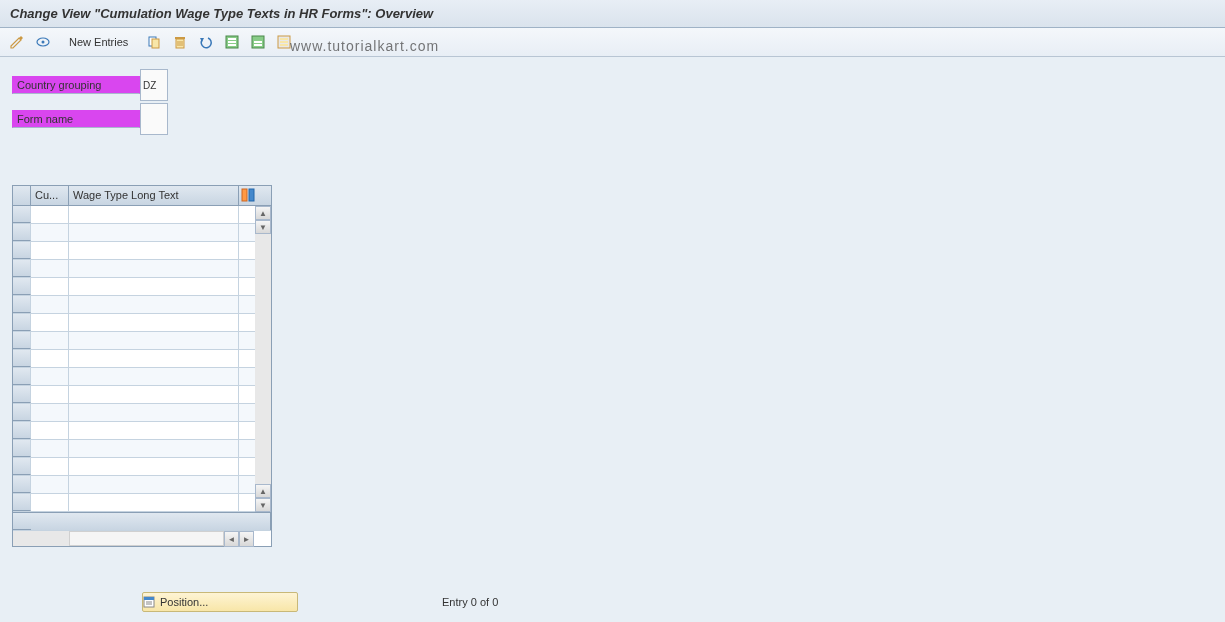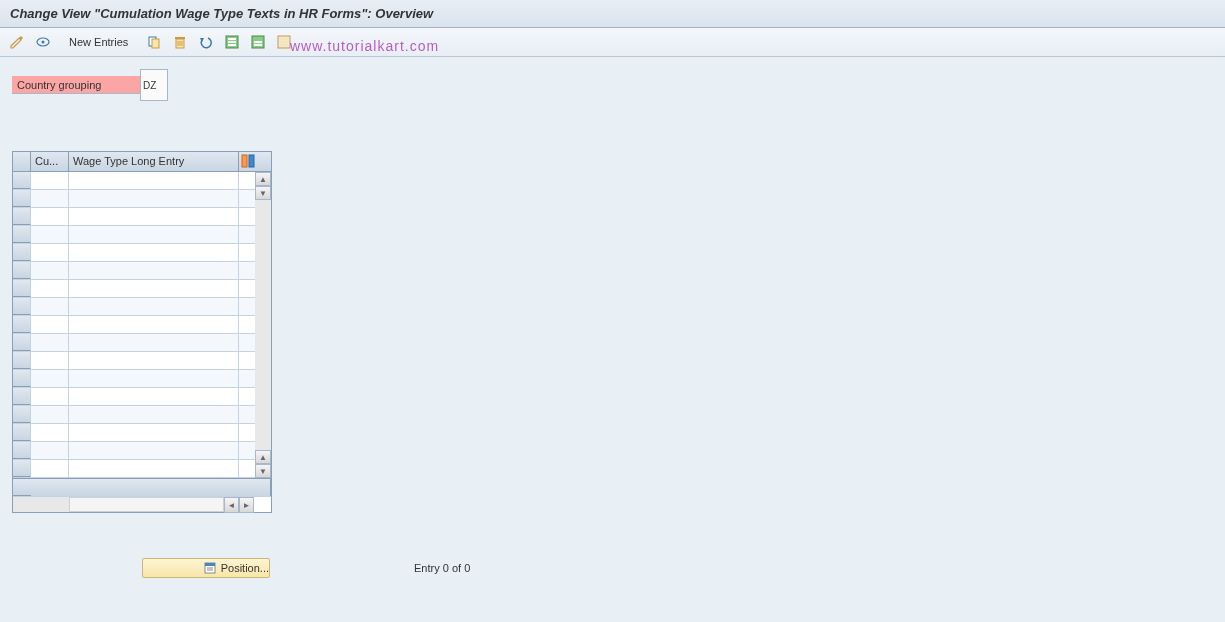--- a/index.html
+++ b/index.html
@@ -56,21 +56,21 @@
       color: #333;
       border: 1px solid transparent;
       cursor: pointer;
       background: transparent;
     }
     .watermark {
       position: absolute;
       top: 38px;
       left: 290px;
       font-size: 14px;
-      color: #a21caf;
+      color: #404040;
       opacity: 0.7;
       pointer-events: none;
       letter-spacing: 1px;
     }
     
     
     .content {
       background: #e8eff5;
       padding: 12px;
       height: calc(100% - 54px);
@@ -79,21 +79,21 @@
     
     .field-row {
       display: flex;
       align-items: center;
       margin-bottom: 2px;
     }
     .field-label {
       width: 128px;
       color: #333;
       font-size: 11px;
-      background: #fca5a5;
+      background: #d946ef;
       padding: 2px 4px;
       border: 1px solid transparent;
       border-bottom: 1px solid #a8b8cc;
     }
     .field-input {
       width: 28px;
       height: 32px;
       border: 1px solid #a8b8cc;
       background: #fafafa;
       font-size: 10px;
@@ -235,28 +235,28 @@
     
     
     .bottom-row {
       margin-top: 45px;
       margin-left: 130px;
       display: flex;
       align-items: center;
       gap: 120px;
     }
     .position-btn {
-      width: 128px;
+      width: 156px;
       height: 20px;
       background: linear-gradient(to bottom, #fef4d4 0%, #f8e6a8 100%);
       border: 1px solid #c8b878;
       border-radius: 2px;
       display: flex;
       align-items: center;
-      justify-content: flex-end;
+      justify-content: flex-start;
       gap: 5px;
       cursor: pointer;
       font-size: 11px;
       color: #333;
     }
     .position-icon {
       width: 12px;
       height: 12px;
     }
     .entry-text {
@@ -339,26 +339,30 @@
 </div>
 
 <div class="watermark">www.tutorialkart.com</div>
 
 <div class="content">
 
   <div class="field-row">
     <span class="field-label">Country grouping</span>
     <input class="field-input" type="text" readonly="" value="DZ" style="">
   </div>
+  <div class="field-row">
+    <span class="field-label">Form name</span>
+    <input class="field-input" type="text" readonly="" value="" style="">
+  </div>
 
   <div class="table-container">
     <div class="table-header">
       <div class="th th-sel"></div>
       <div class="th th-col1">Cu...</div>
-      <div class="th th-col2">Wage Type Long Entry</div>
+      <div class="th th-col2">Wage Type Long Text</div>
       <div class="th th-config">
         <svg class="config-icon-svg" viewBox="0 0 14 14">
           <rect x="1" y="1" width="5" height="12" fill="#ff9944" stroke="#cc6622"></rect>
           <rect x="8" y="1" width="5" height="12" fill="#4488cc" stroke="#2266aa"></rect>
         </svg>
       </div>
     </div>
 
     <div class="table-body">
       <div class="table-rows" id="table-rows-container">

